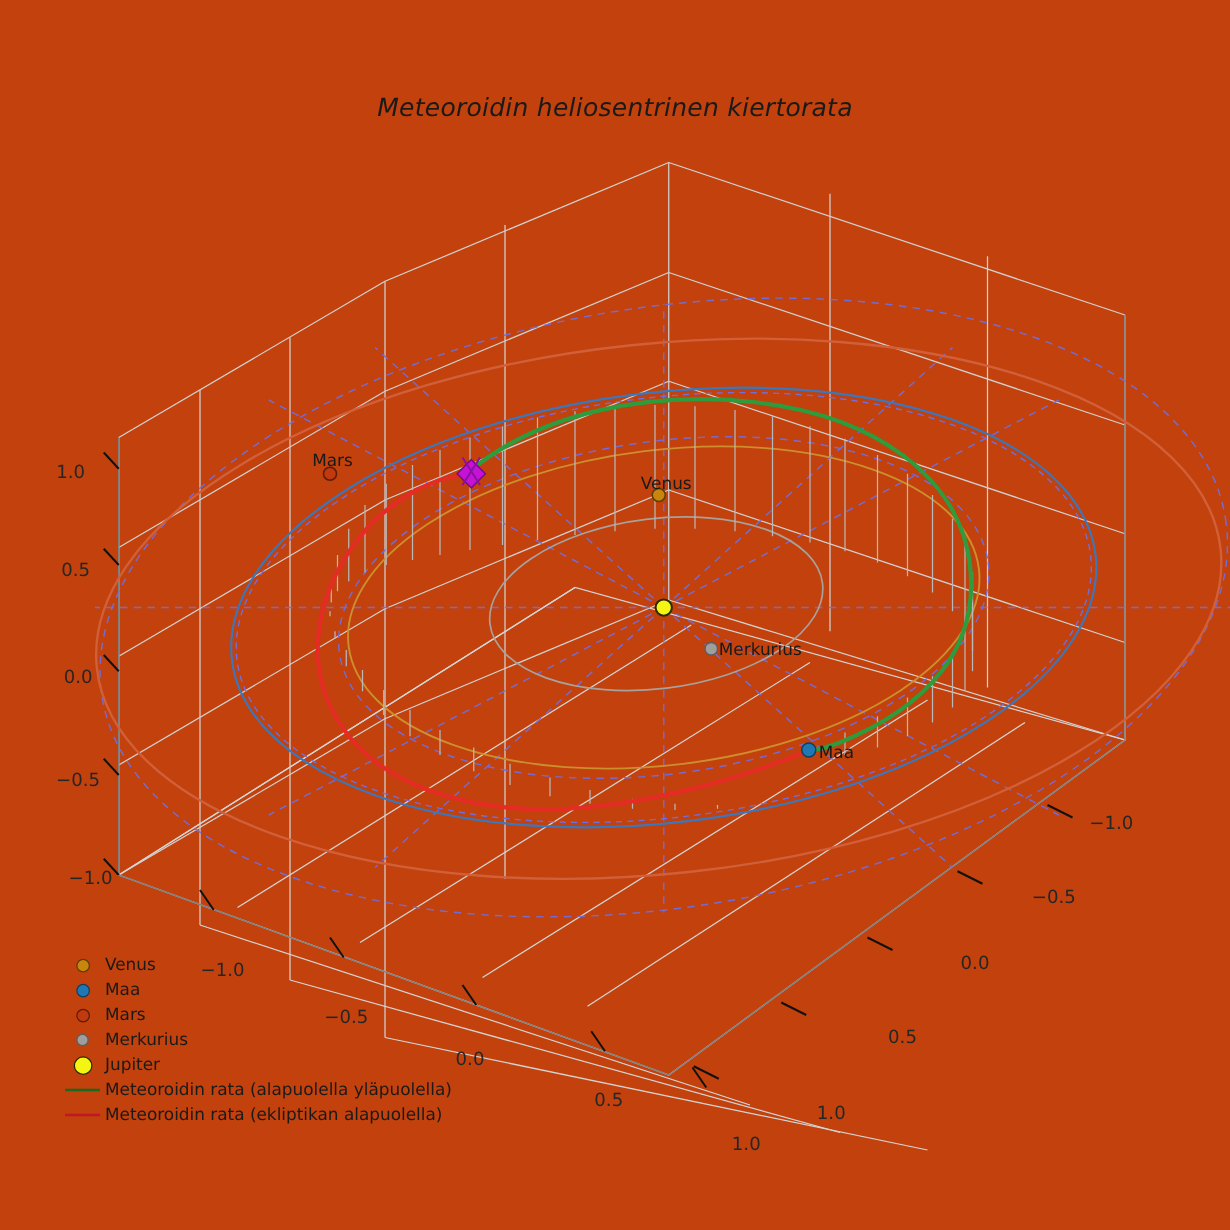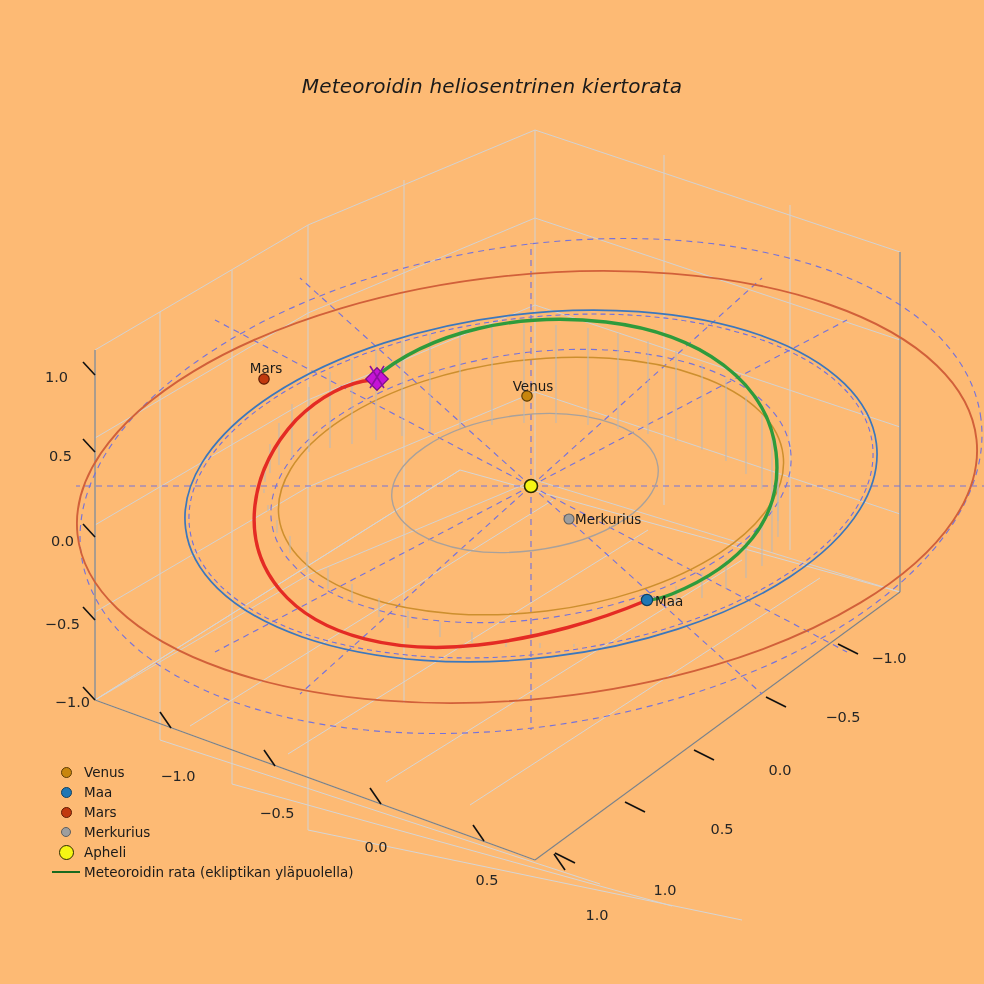--- a/index.html
+++ b/index.html
@@ -1,18 +1,18 @@
 <!DOCTYPE html>
 <html><head>
 <meta charset="utf-8">
 <style>
   html,body{margin:0;padding:0;background:#ffffff;}
   body{width:984px;height:984px;overflow:hidden;
        font-family:"DejaVu Sans","Liberation Sans",sans-serif;}
-  #root{position:relative;width:984px;height:984px;background:#fdba74;}
+  #root{position:relative;width:984px;height:984px;background:#c2410c;}
 
   #title{
     position:absolute;left:0;top:74px;width:984px;text-align:center;
     font-style:italic;font-size:20px;color:#1a1a1a;letter-spacing:.2px;
   }
 
   svg.plot{position:absolute;left:0;top:0;width:984px;height:984px;}
 
   .ticklabel{font-size:14.5px;fill:#262626;
              font-family:"DejaVu Sans","Liberation Sans",sans-serif;}
@@ -272,26 +272,32 @@
       <span class="lgkey">
         <span class="dot" style="width:8px;height:8px;background:#9e9e9e;border:1.2px solid #5e5e5e;"></span>
       </span>
       <span class="lgtxt">Merkurius</span>
     </div>
 
     <div class="lgrow">
       <span class="lgkey">
         <span class="dot" style="width:13px;height:13px;background:#f5f514;border:1.5px solid #2b2b00;"></span>
       </span>
-      <span class="lgtxt">Apheli</span>
+      <span class="lgtxt">Jupiter</span>
     </div>
 
 
     <div class="lgrow">
       <span class="lgkey">
         <span class="lgline" style="border-top-color:#186a1f;"></span>
       </span>
-      <span class="lgtxt">Meteoroidin rata (ekliptikan yläpuolella)</span>
-    </div>
-
+      <span class="lgtxt">Meteoroidin rata (alapuolella yläpuolella)</span>
+    </div>
+
+    <div class="lgrow">
+      <span class="lgkey">
+        <span class="lgline" style="border-top-color:#c0162a;"></span>
+      </span>
+      <span class="lgtxt">Meteoroidin rata (ekliptikan alapuolella)</span>
+    </div>
 
   </div>
 </div>
 
 </body></html>

